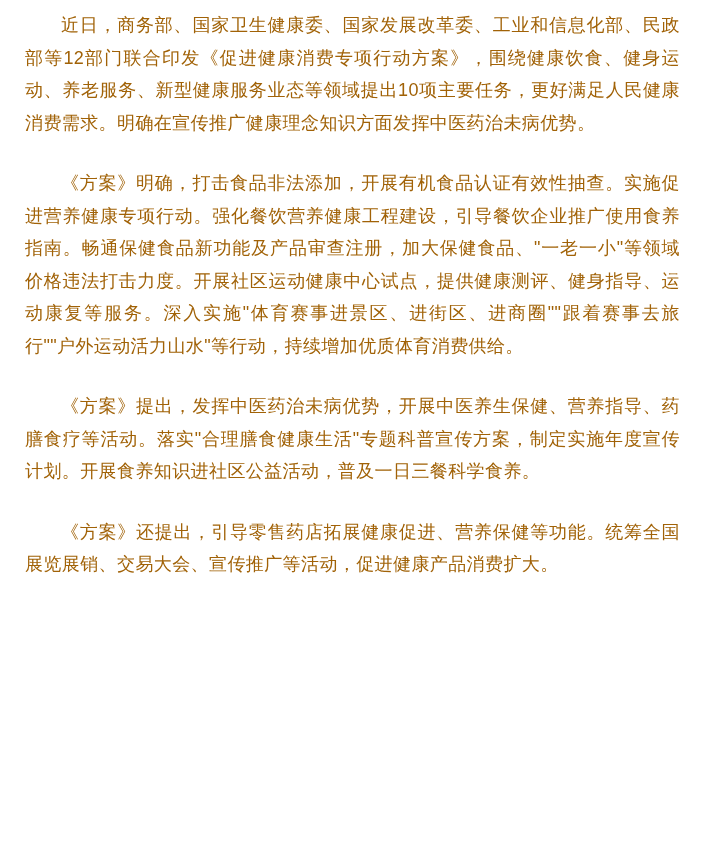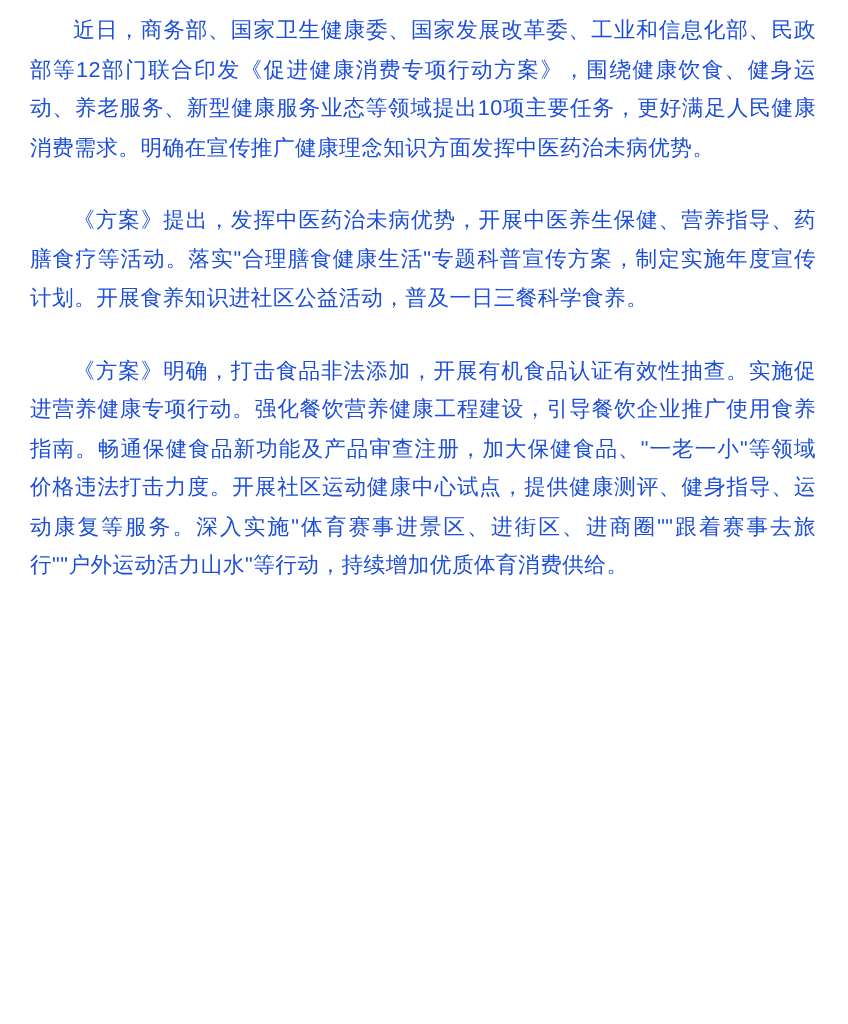--- a/index.html
+++ b/index.html
@@ -16,29 +16,30 @@
     box-sizing: border-box;
     width: 707px;
     padding: 9px 27px 0 25px;
     font-family: "Liberation Sans", "DejaVu Sans", sans-serif;
   }
   .article p {
     margin: 0 0 28px 0;
     font-size: 18px;
     line-height: 32.5px;
     letter-spacing: 0.4px;
-    color: #1d4ed8;
+    color: #a16207;
     text-align: justify;
     text-indent: 2em;
     word-break: break-all;
   }
   .article p:last-child {
     margin-bottom: 0;
   }
 </style>
 </head>
 <body>
 
 <div class="article">
   <p>近日，商务部、国家卫生健康委、国家发展改革委、工业和信息化部、民政部等12部门联合印发《促进健康消费专项行动方案》，围绕健康饮食、健身运动、养老服务、新型健康服务业态等领域提出10项主要任务，更好满足人民健康消费需求。明确在宣传推广健康理念知识方面发挥中医药治未病优势。</p>
+  <p>《方案》明确，打击食品非法添加，开展有机食品认证有效性抽查。实施促进营养健康专项行动。强化餐饮营养健康工程建设，引导餐饮企业推广使用食养指南。畅通保健食品新功能及产品审查注册，加大保健食品、"一老一小"等领域价格违法打击力度。开展社区运动健康中心试点，提供健康测评、健身指导、运动康复等服务。深入实施"体育赛事进景区、进街区、进商圈""跟着赛事去旅行""户外运动活力山水"等行动，持续增加优质体育消费供给。</p>
   <p>《方案》提出，发挥中医药治未病优势，开展中医养生保健、营养指导、药膳食疗等活动。落实"合理膳食健康生活"专题科普宣传方案，制定实施年度宣传计划。开展食养知识进社区公益活动，普及一日三餐科学食养。</p>
-  <p>《方案》明确，打击食品非法添加，开展有机食品认证有效性抽查。实施促进营养健康专项行动。强化餐饮营养健康工程建设，引导餐饮企业推广使用食养指南。畅通保健食品新功能及产品审查注册，加大保健食品、"一老一小"等领域价格违法打击力度。开展社区运动健康中心试点，提供健康测评、健身指导、运动康复等服务。深入实施"体育赛事进景区、进街区、进商圈""跟着赛事去旅行""户外运动活力山水"等行动，持续增加优质体育消费供给。</p>
+  <p>《方案》还提出，引导零售药店拓展健康促进、营养保健等功能。统筹全国展览展销、交易大会、宣传推广等活动，促进健康产品消费扩大。</p>
 </div>
 
 </body></html>

